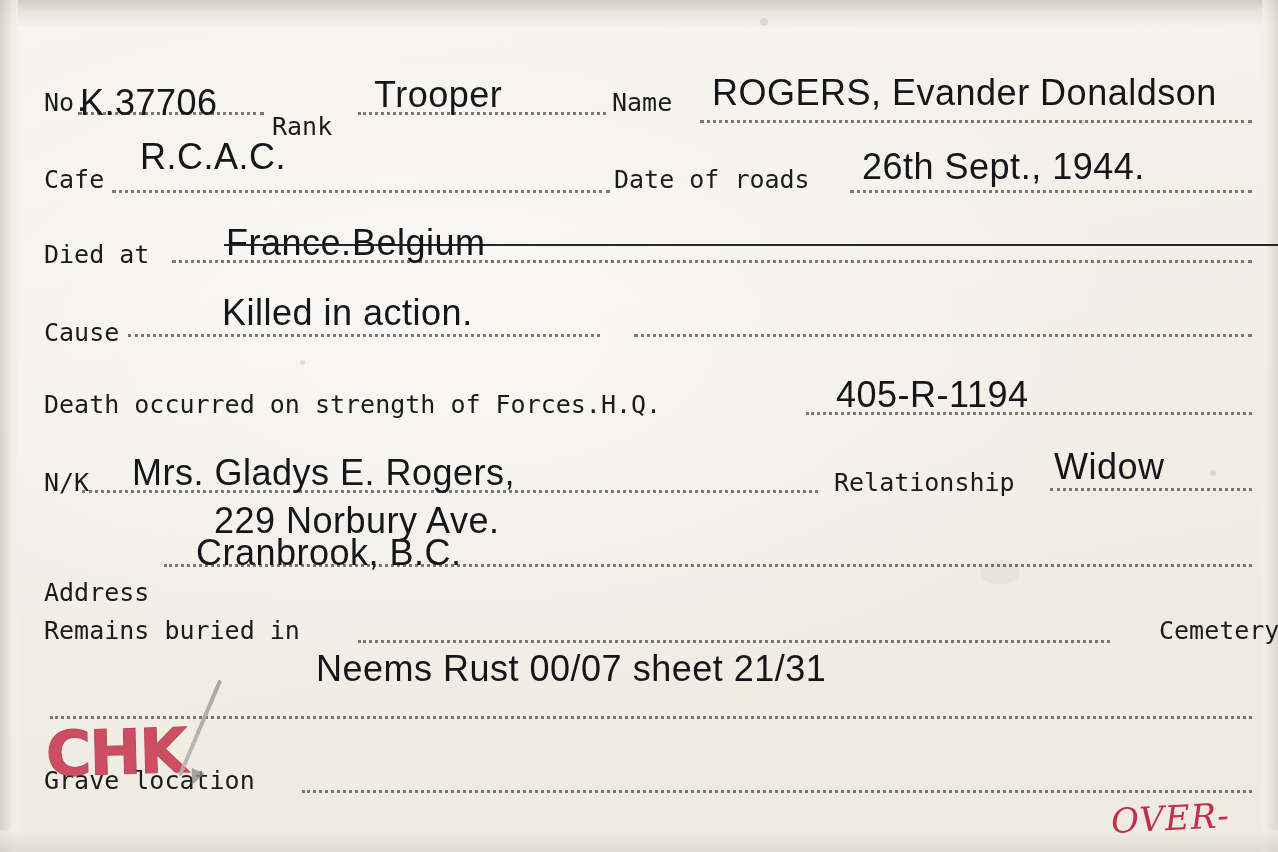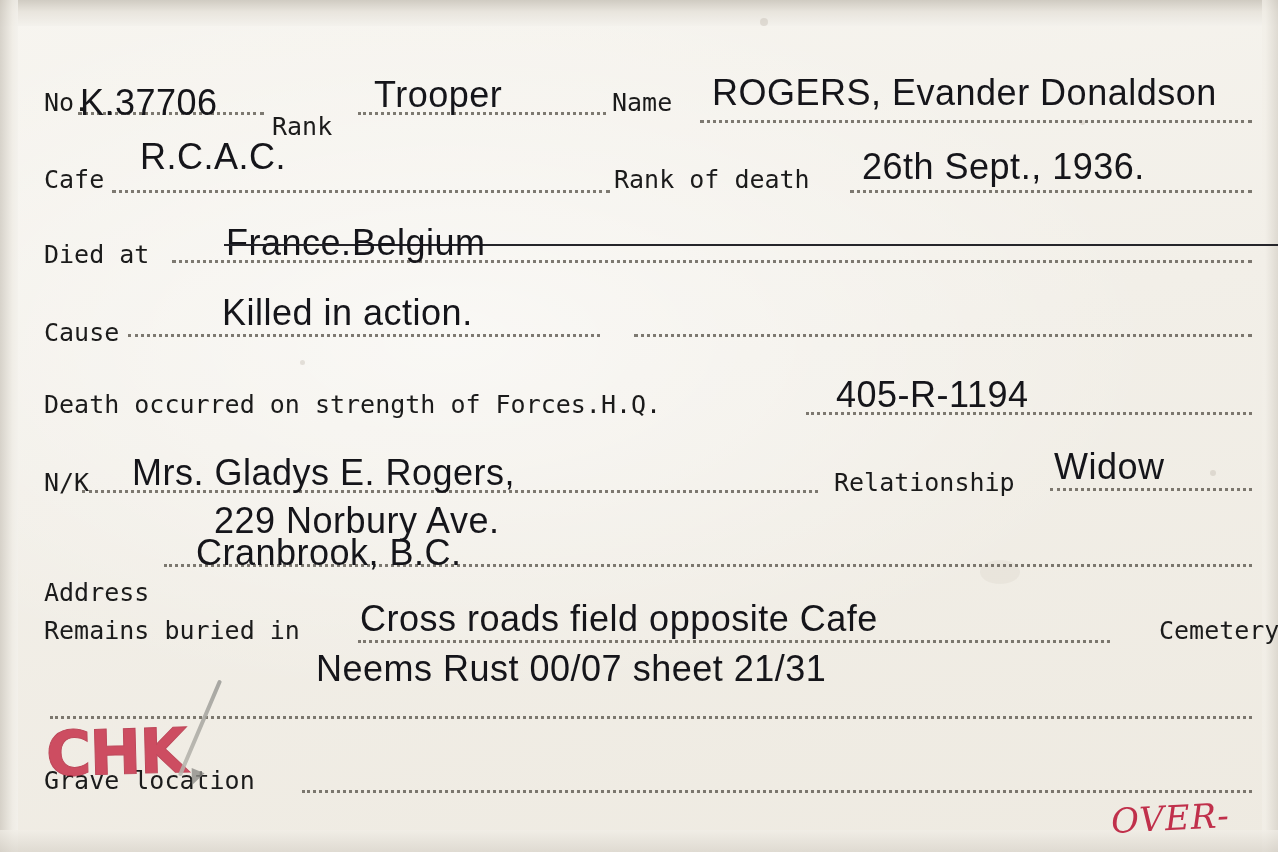--- a/index.html
+++ b/index.html
@@ -170,22 +170,22 @@
     <div class="filled" style="left:80px;top:82px;">K.37706</div>
     <div class="label" style="left:272px;top:88px;margin-top:24px;">Rank</div>
     <div class="filled" style="left:374px;top:74px;">Trooper</div>
     <div class="label" style="left:612px;top:88px;">Name</div>
     <div class="filled" style="left:712px;top:72px;">ROGERS, Evander Donaldson</div>
 
     <div class="dotline" style="left:112px;top:190px;width:498px;"></div>
     <div class="dotline" style="left:850px;top:190px;width:402px;"></div>
     <div class="label" style="left:44px;top:165px;">Cafe</div>
     <div class="filled" style="left:140px;top:136px;">R.C.A.C.</div>
-    <div class="label" style="left:614px;top:165px;">Rank of death</div>
-    <div class="filled" style="left:862px;top:146px;">26th Sept., 1936.</div>
+    <div class="label" style="left:614px;top:165px;">Date of roads</div>
+    <div class="filled" style="left:862px;top:146px;">26th Sept., 1944.</div>
 
     <div class="dotline" style="left:172px;top:260px;width:1080px;"></div>
     <div class="label" style="left:44px;top:240px;">Died at</div>
     <div class="filled strike" style="left:226px;top:222px;">France.</div>
     <div class="filled" style="left:352px;top:222px;">Belgium</div>
 
     <div class="dotline" style="left:128px;top:334px;width:472px;"></div>
     <div class="dotline" style="left:634px;top:334px;width:618px;"></div>
     <div class="label" style="left:44px;top:318px;">Cause</div>
     <div class="filled" style="left:222px;top:292px;">Killed in action.</div>
@@ -201,21 +201,20 @@
     <div class="label" style="left:834px;top:468px;">Relationship</div>
     <div class="filled" style="left:1054px;top:446px;">Widow</div>
 
     <div class="dotline" style="left:164px;top:564px;width:1088px;"></div>
     <div class="label" style="left:44px;top:542px;margin-top:36px;">Address</div>
     <div class="filled" style="left:214px;top:500px;text-align:right;">229 Norbury Ave.</div>
     <div class="filled" style="left:196px;top:532px;">Cranbrook, B.C.</div>
 
     <div class="dotline" style="left:358px;top:640px;width:752px;"></div>
     <div class="label" style="left:44px;top:616px;">Remains buried in</div>
-    <div class="filled" style="left:360px;top:598px;">Cross roads field opposite Cafe</div>
     <div class="label" style="left:1159px;top:616px;text-align:right;">Cemetery</div>
     <div class="filled" style="left:316px;top:648px;">Neems Rust 00/07 sheet 21/31</div>
 
     <div class="dotline" style="left:50px;top:716px;width:1202px;"></div>
 
     <div class="dotline" style="left:302px;top:790px;width:950px;"></div>
     <div class="label" style="left:44px;top:766px;">Grave location</div>
 
     <div class="stamp">CHK</div>
     <div class="pencil-mark"></div>

